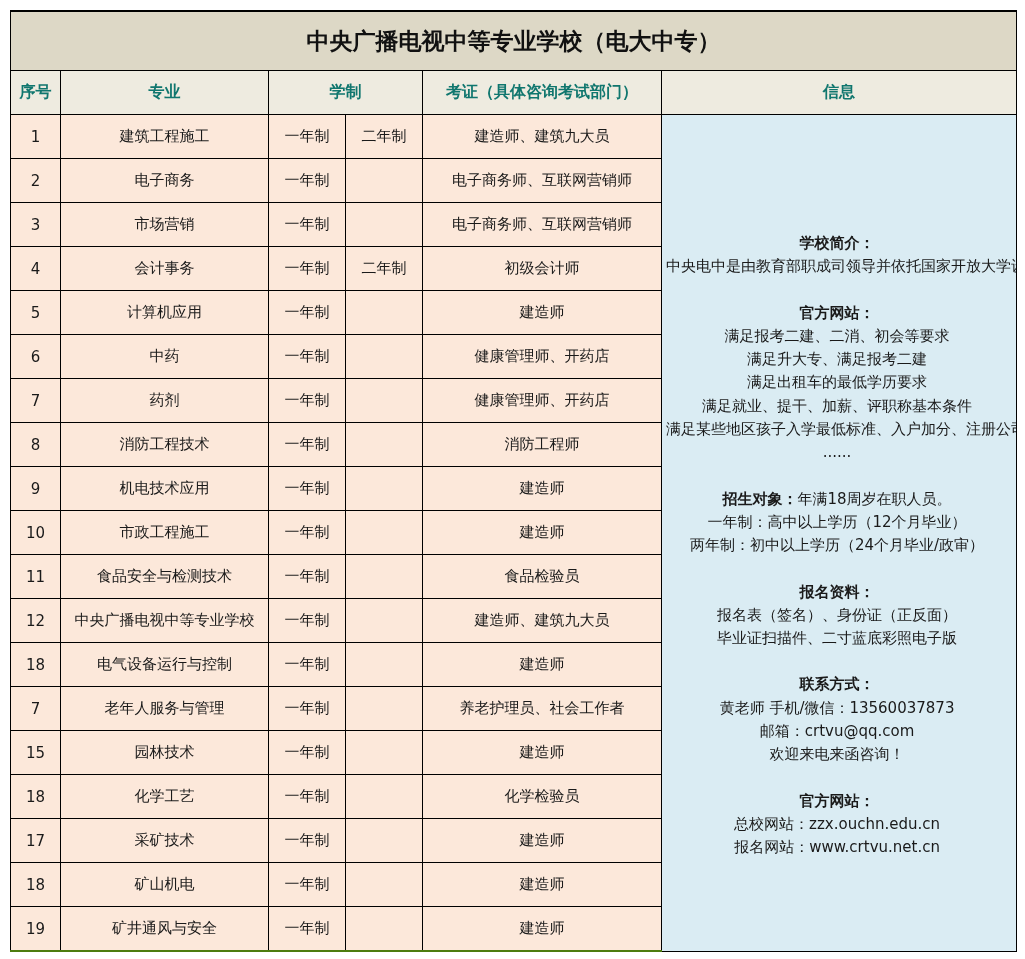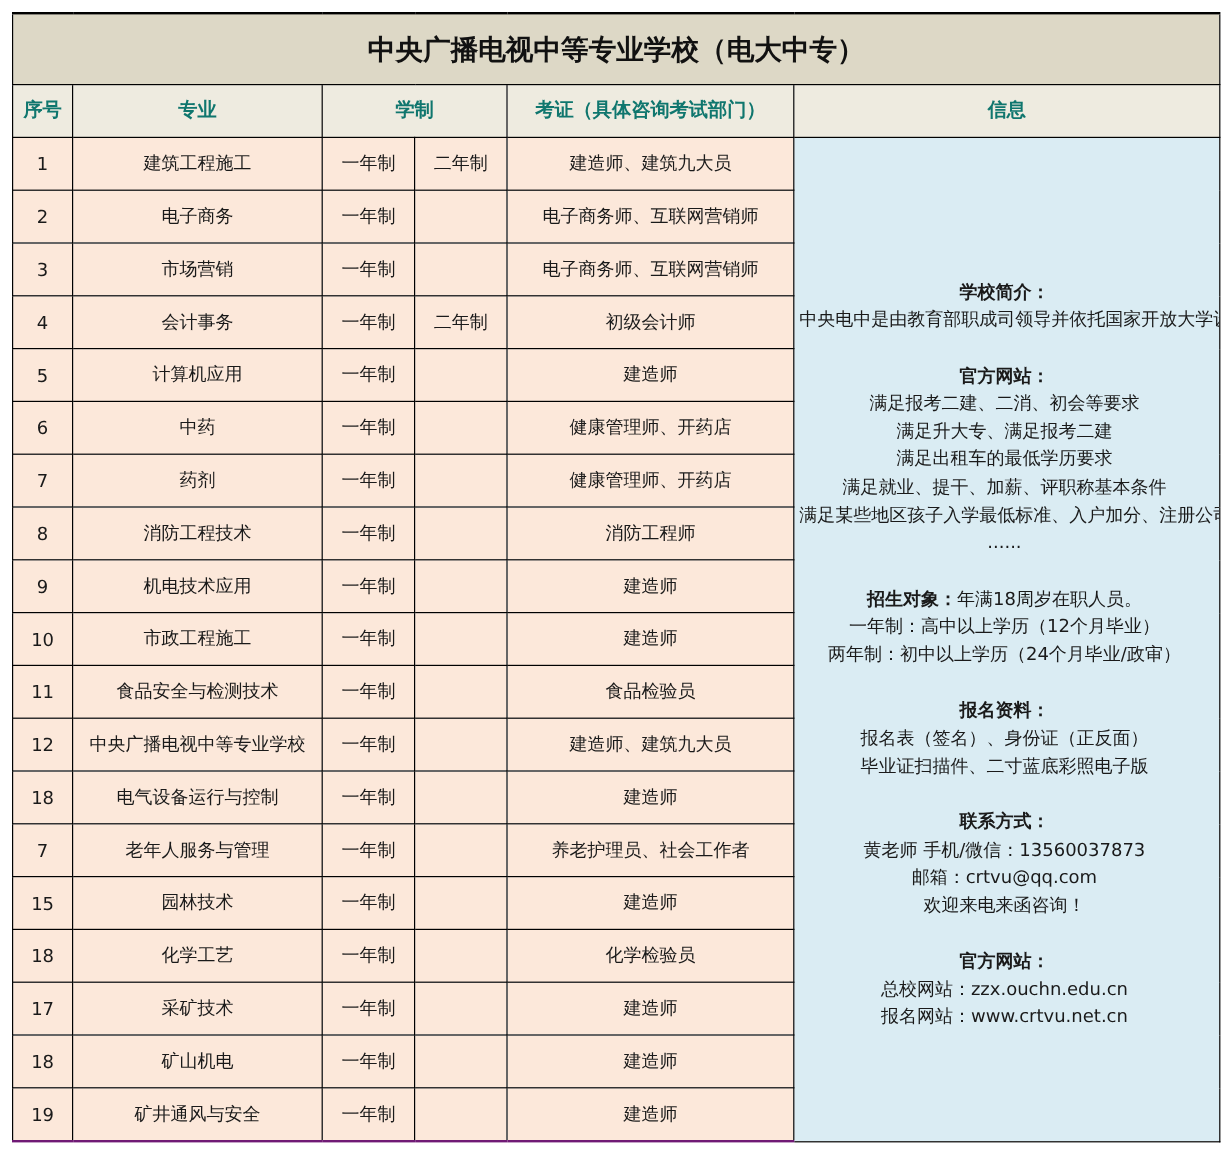--- a/index.html
+++ b/index.html
@@ -29,21 +29,21 @@
     background: #daecf3 !important; text-align: left; vertical-align: top;
     white-space: normal; padding: 26px 8px 0 4px !important;
     font-size: 15px; line-height: 23.3px; color: #111;
     border-right: 2px solid #000;
   }
   th.info-head { border-right: 2px solid #000; }
   .info-block { margin-bottom: 23px; }
   .info-block:last-child { margin-bottom: 0; }
   .info-title { font-weight: bold; }
   .info-line { display: block; }
-  tr.data-row:last-child td { border-bottom: 2px solid #701a75; }
+  tr.data-row:last-child td { border-bottom: 2px solid #4d7c0f; }
   td.first-col, th.first-col { border-left: 2px solid #000; }
   td.title-cell { border-left: 2px solid #000; border-right: 2px solid #000; }
 </style>
 </head>
 <body>
 
 <table class="grid">
   <colgroup>
     <col style="width:50px">
     <col style="width:208px">

